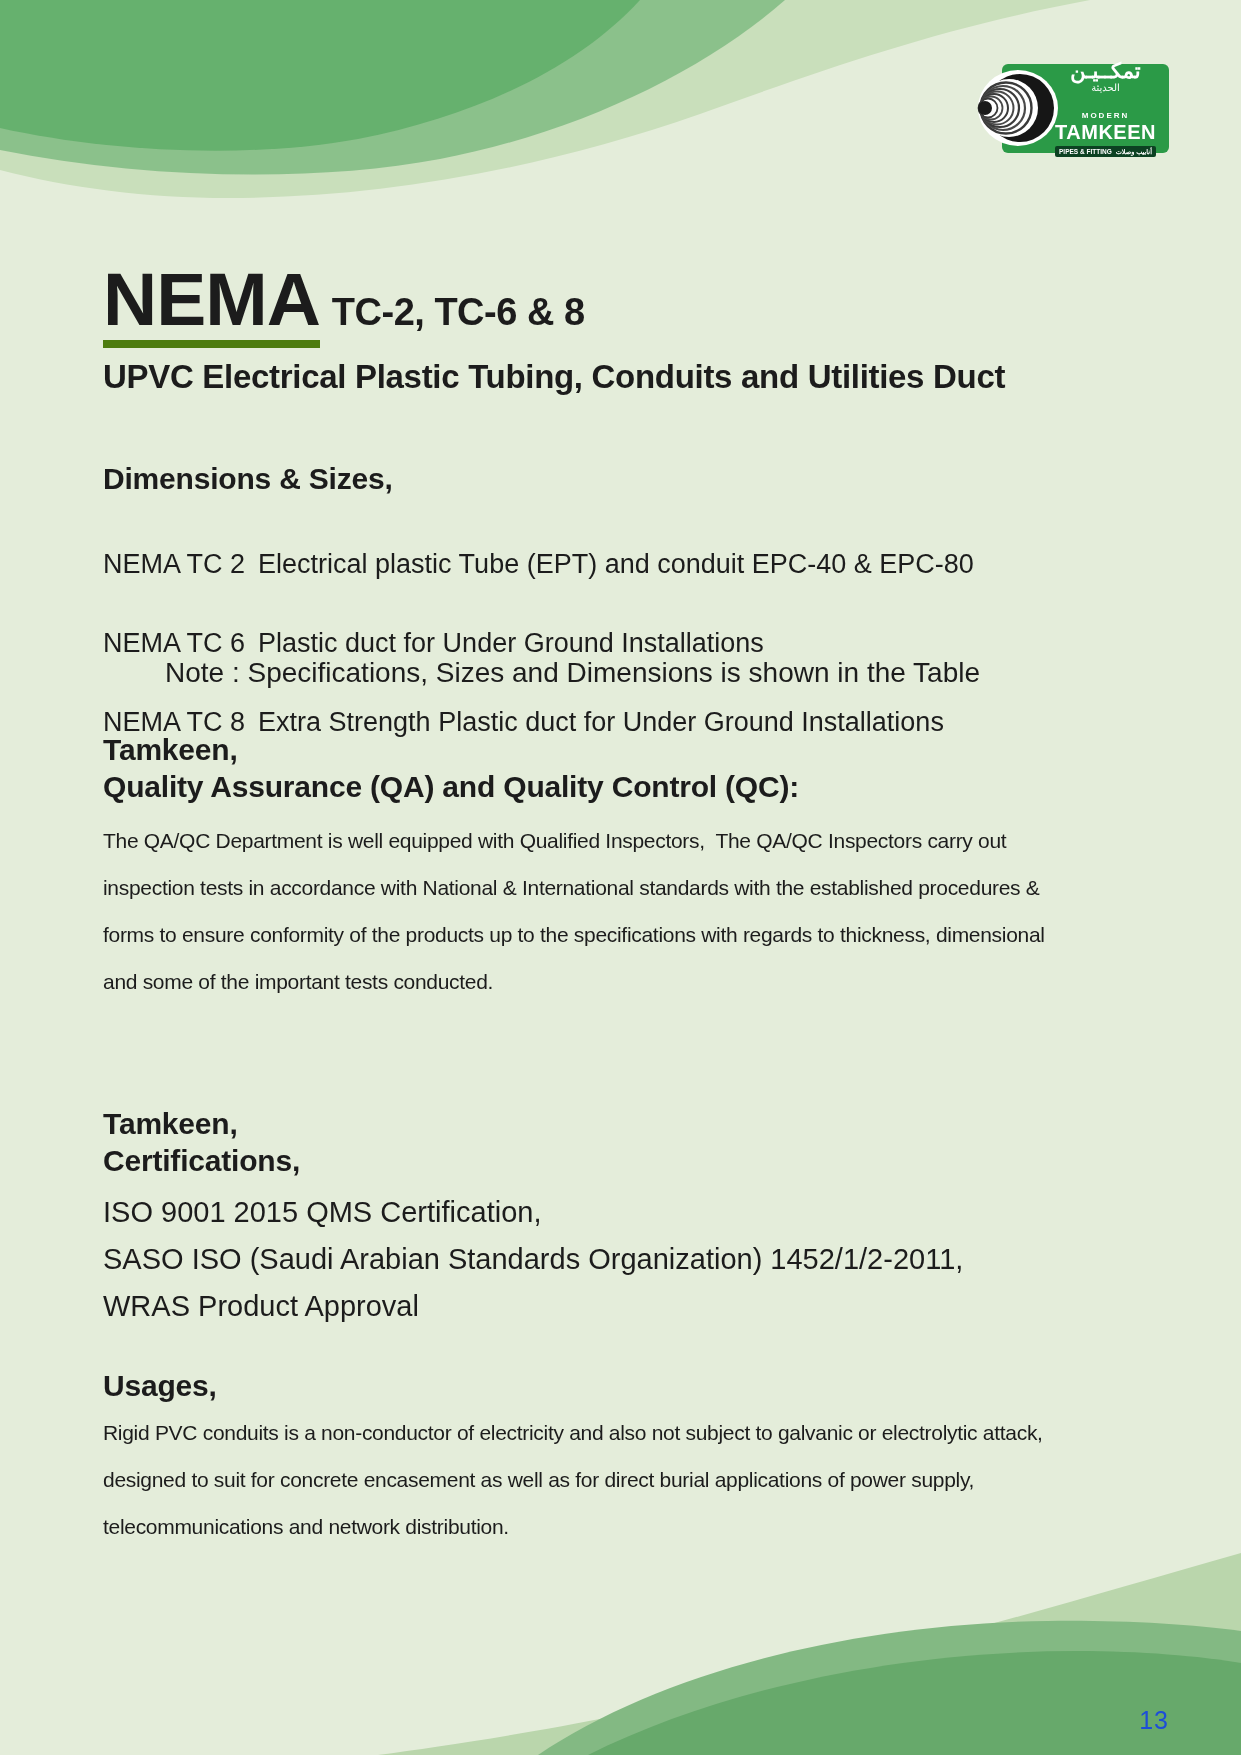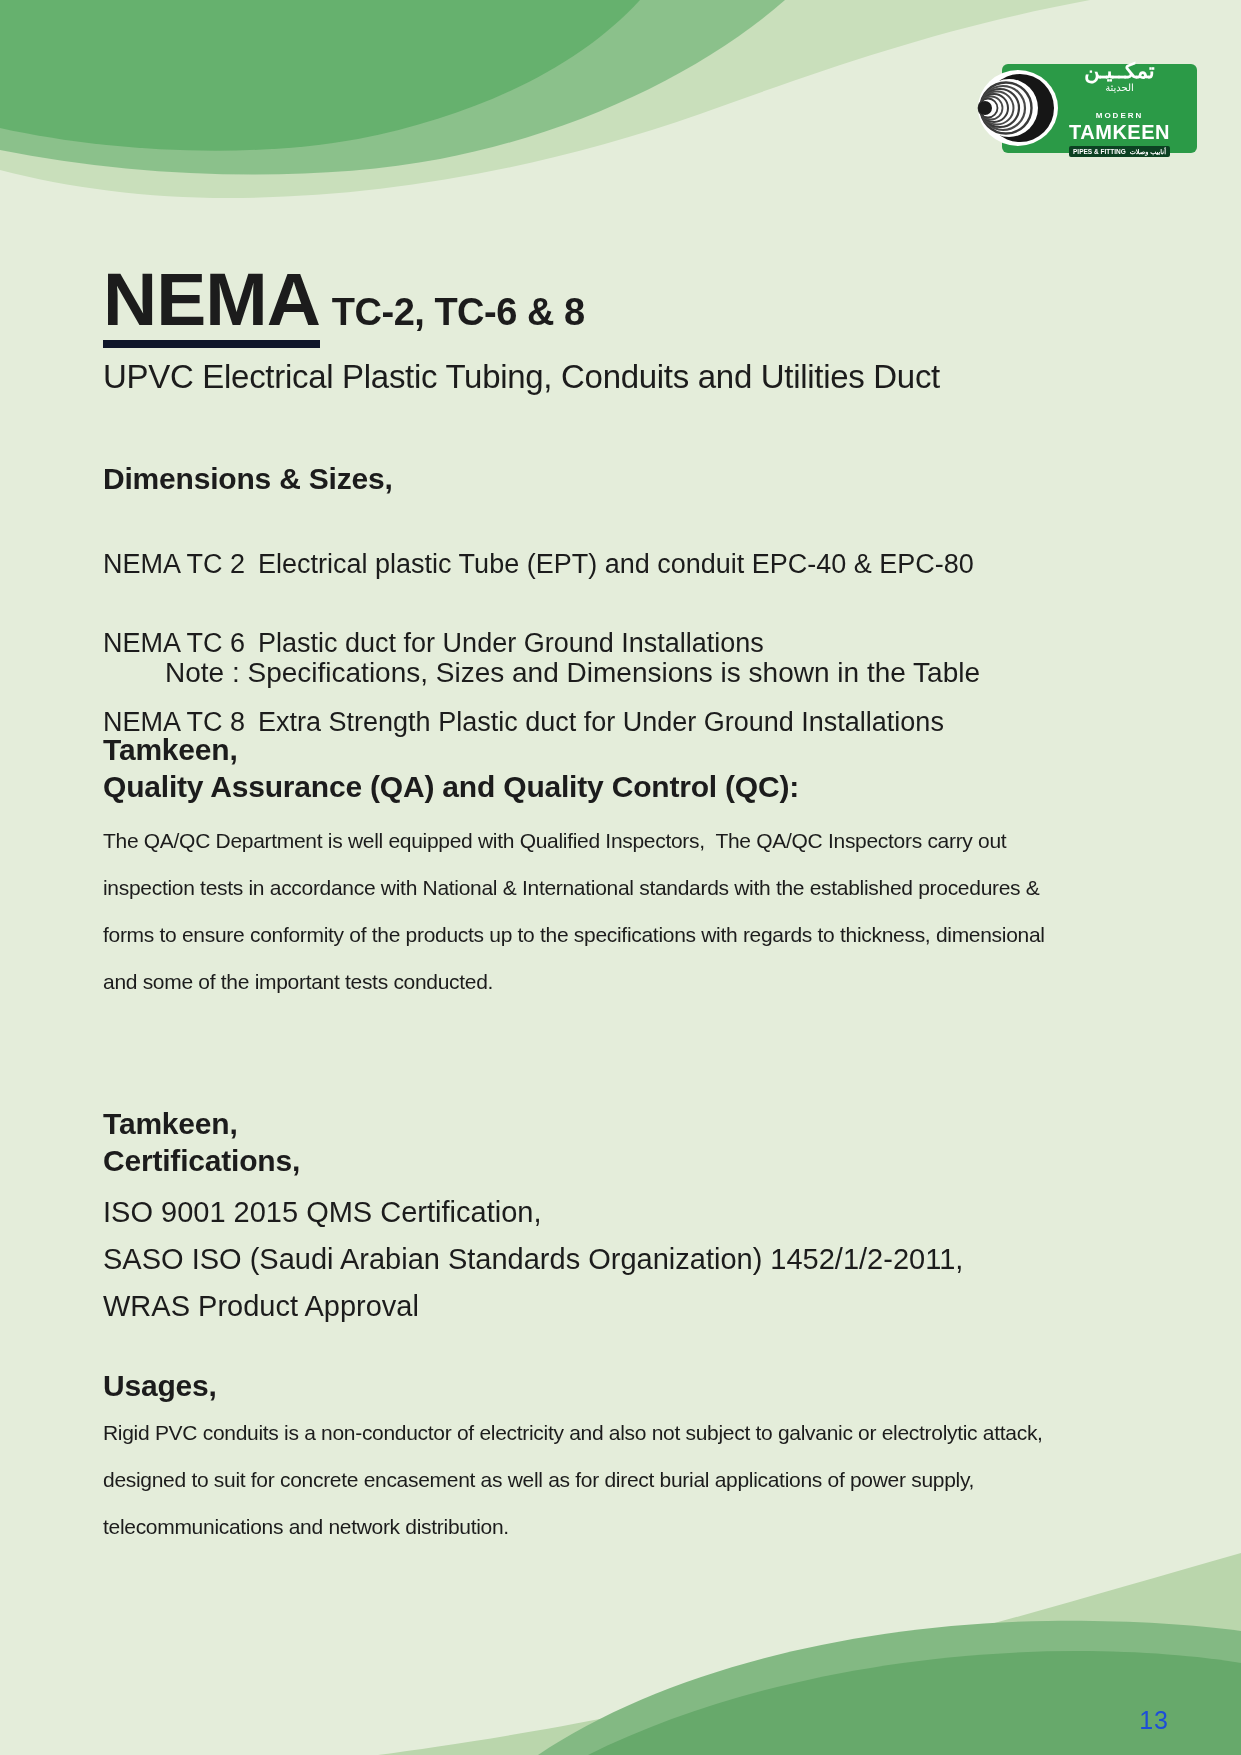--- a/index.html
+++ b/index.html
@@ -22,21 +22,21 @@
     pointer-events: none;
   }
   .top-wave { top: 0; height: 260px; }
   .bottom-wave { bottom: 0; height: 230px; }
 
   
   .logo {
     position: absolute;
     left: 1002px;
     top: 64px;
-    width: 195px;
+    width: 167px;
     height: 89px;
     background: #2b9a47;
     border-radius: 6px;
     color: #ffffff;
   }
   .logo-text {
     position: absolute;
     left: 44px; right: 4px; top: 3px; bottom: 3px;
     display: flex;
     flex-direction: column;
@@ -71,26 +71,26 @@
 
   
   .abs { position: absolute; left: 103px; }
 
   .title-row { top: 262px; display: flex; align-items: baseline; }
   .nema {
     font-size: 75px;
     font-weight: bold;
     letter-spacing: -1px;
     line-height: 1;
-    border-bottom: 8px solid #0f172a;
+    border-bottom: 8px solid #4d7c0f;
     padding-bottom: 3px;
   }
   .tc-suffix { font-size: 38px; font-weight: bold; margin-left: 12px; letter-spacing: -0.5px; }
 
-  .subtitle { top: 358px; font-size: 33px; font-weight: normal; letter-spacing: -0.3px; }
+  .subtitle { top: 358px; font-size: 33px; font-weight: bold; letter-spacing: -0.3px; }
 
   .sec-heading { font-size: 30px; font-weight: bold; letter-spacing: -0.2px; line-height: 37px; }
   .dims-heading { top: 460px; }
 
   .dims-list { top: 509px; font-size: 27px; line-height: 47px; }
   .dim-line { display: flex; gap: 13px; margin-top: 32px; }
 
   .note-line { top: 653px; margin-left: 62px; font-size: 28px; line-height: 40px; }
 
   .qa-head { top: 731px; }

